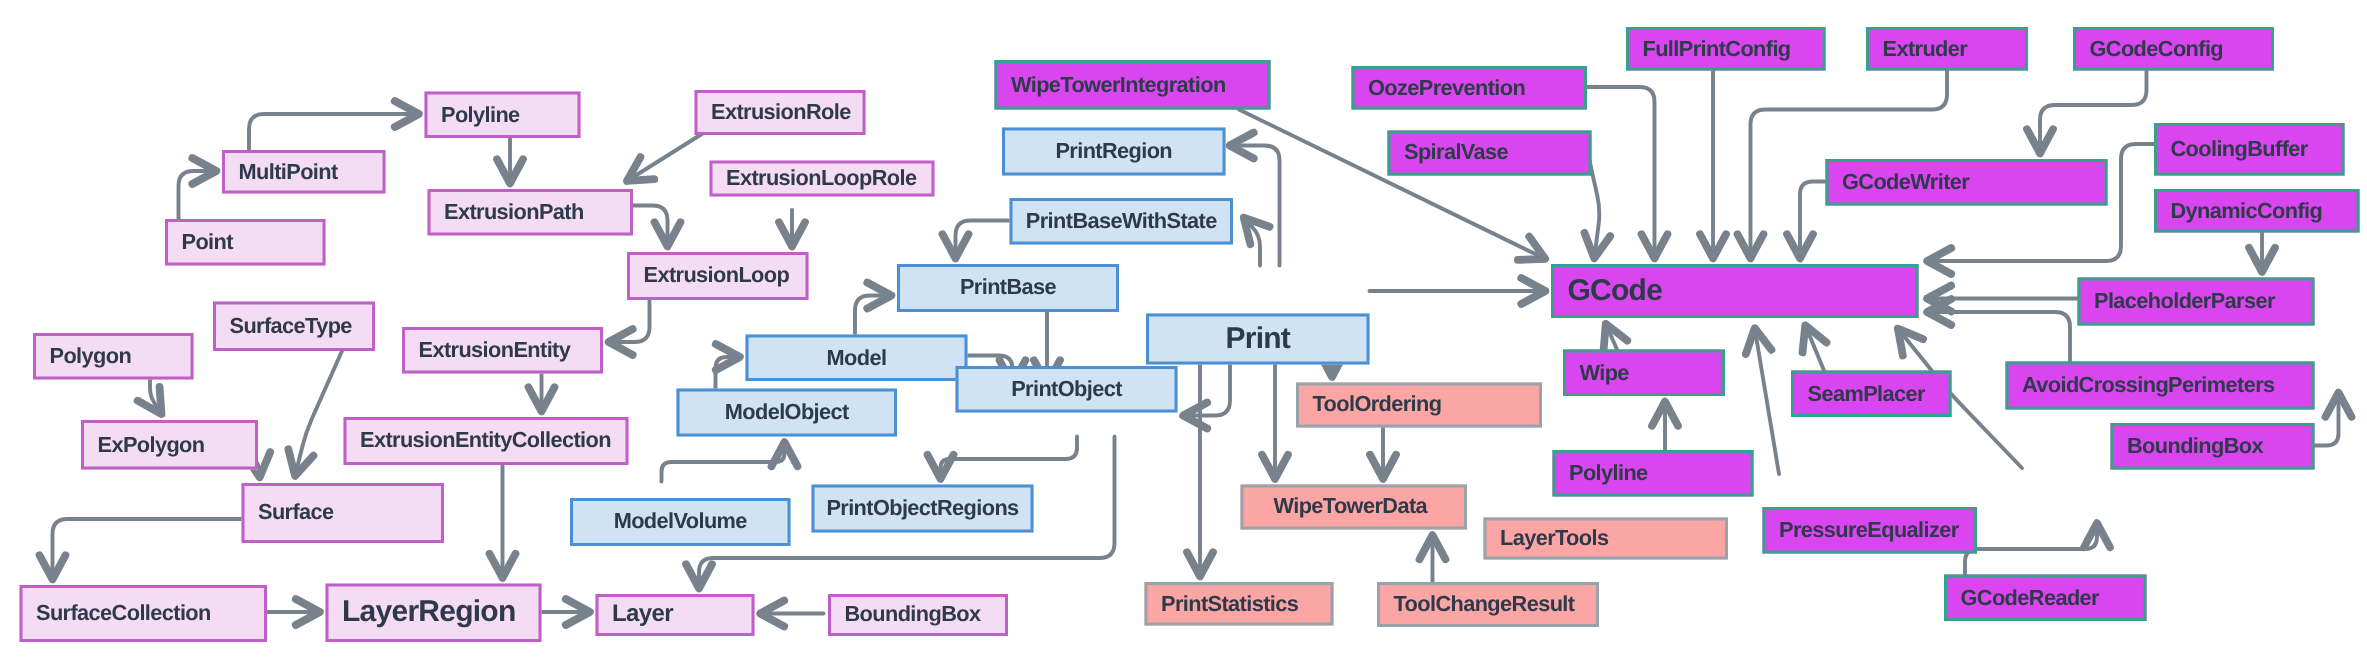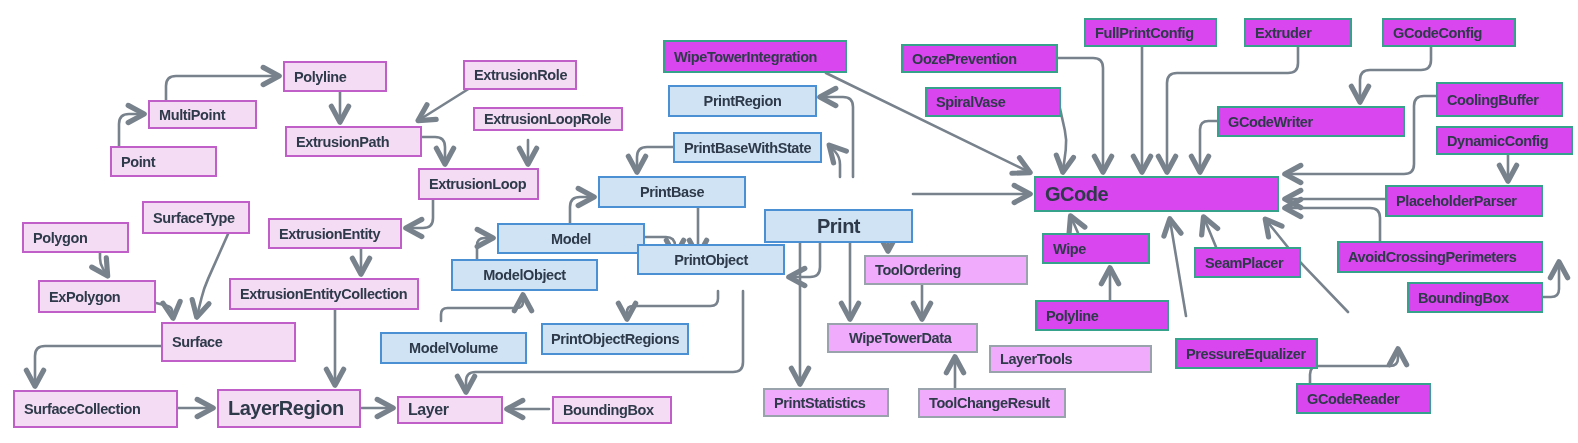--- a/index.html
+++ b/index.html
@@ -10,21 +10,21 @@
   #edges { position:absolute; left:0; top:0; width:1578px; height:443px; }
   .node {
     position:absolute; box-sizing:border-box;
     border:2px solid; display:flex; align-items:center;
     font-weight:bold; font-size:14.5px; letter-spacing:-0.4px;
     color:#2e3a49; white-space:nowrap; padding:0 9px;
   }
   .node.blue  { background:#cfe3f5; border-color:#4b90d2; justify-content:center; }
   .node.pink  { background:#f4dcf4; border-color:#c05fc8; }
   .node.teal  { background:#d946ef; border-color:#36a28c; }
-  .node.gray  { background:#f0abfc; border-color:#99a3ac; }
+  .node.gray  { background:#fca5a5; border-color:#99a3ac; }
   .node.lg { font-size:20px; letter-spacing:-0.5px; }
   .node.md { font-size:16px; }
 </style>
 </head>
 <body>
 
 <div id="canvas">
   <svg id="edges" viewBox="0 0 1578 443" xmlns="http://www.w3.org/2000/svg">
     <defs>
       <marker id="arrow" viewBox="0 0 10 10" refX="7.5" refY="5" markerWidth="9.5" markerHeight="9.5" orient="auto">
@@ -108,21 +108,21 @@
     </div>
     <div class="node pink" style="left: 142px; top: 201px; width: 108px; height: 33px;">
       <span>SurfaceType</span>
     </div>
     <div class="node pink" style="left: 22px; top: 222px; width: 107px; height: 31px;">
       <span>Polygon</span>
     </div>
     <div class="node pink" style="left: 268px; top: 218px; width: 134px; height: 31px;">
       <span>ExtrusionEntity</span>
     </div>
-    <div class="node pink" style="left: 38px; top: 280px; width: 118px; height: 33px;">
+    <div class="node pink" style="left: 54px; top: 280px; width: 118px; height: 33px;">
       <span>ExPolygon</span>
     </div>
     <div class="node pink" style="left: 229px; top: 278px; width: 190px; height: 32px;">
       <span>ExtrusionEntityCollection</span>
     </div>
     <div class="node pink" style="left: 161px; top: 322px; width: 135px; height: 40px;">
       <span>Surface</span>
     </div>
     <div class="node pink" style="left: 13px; top: 390px; width: 165px; height: 38px;">
       <span>SurfaceCollection</span>

